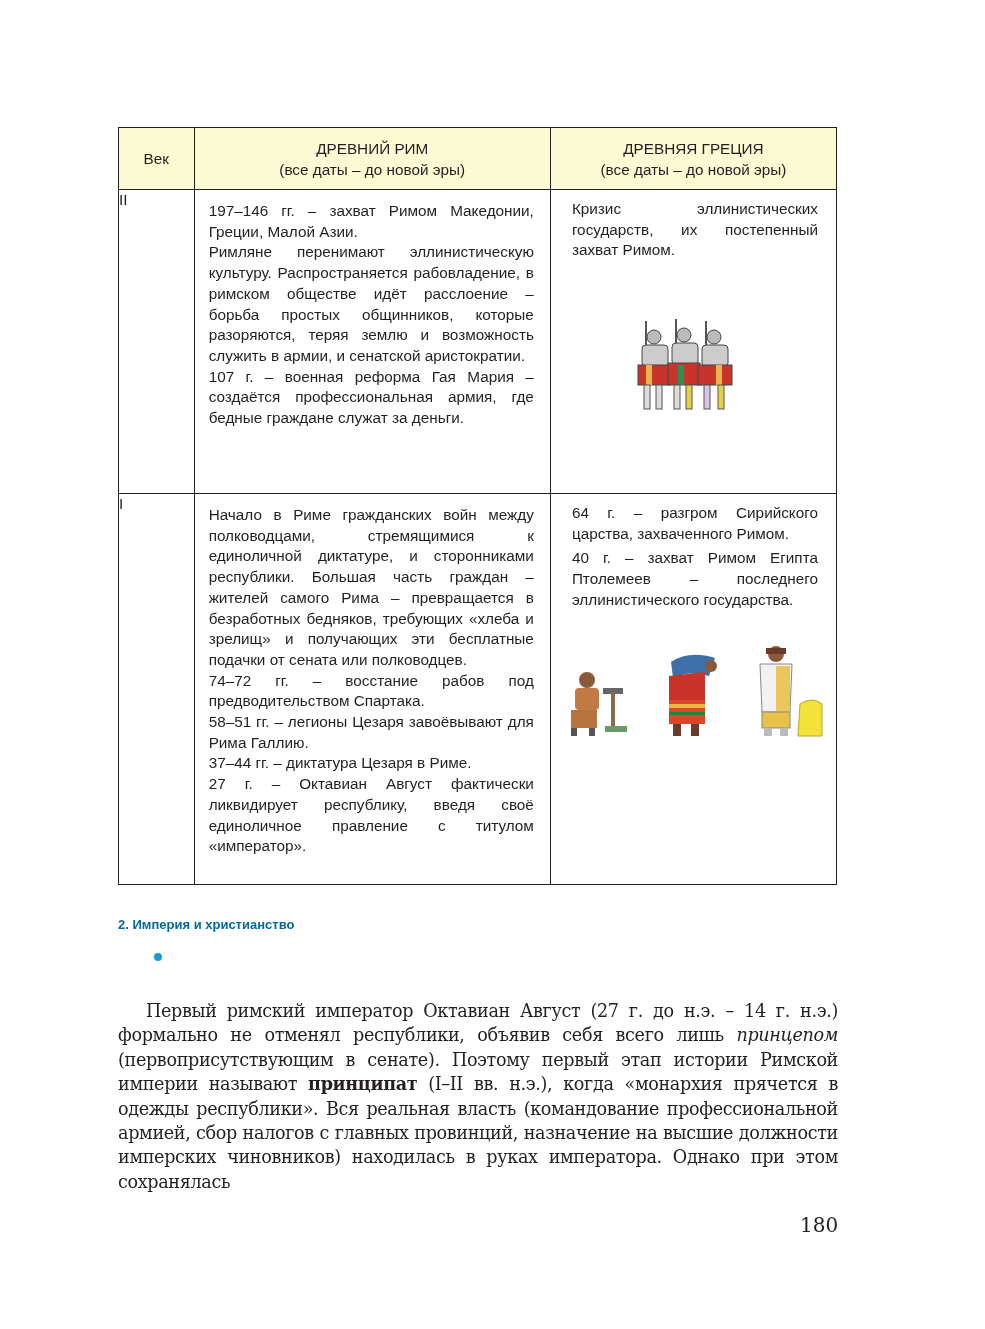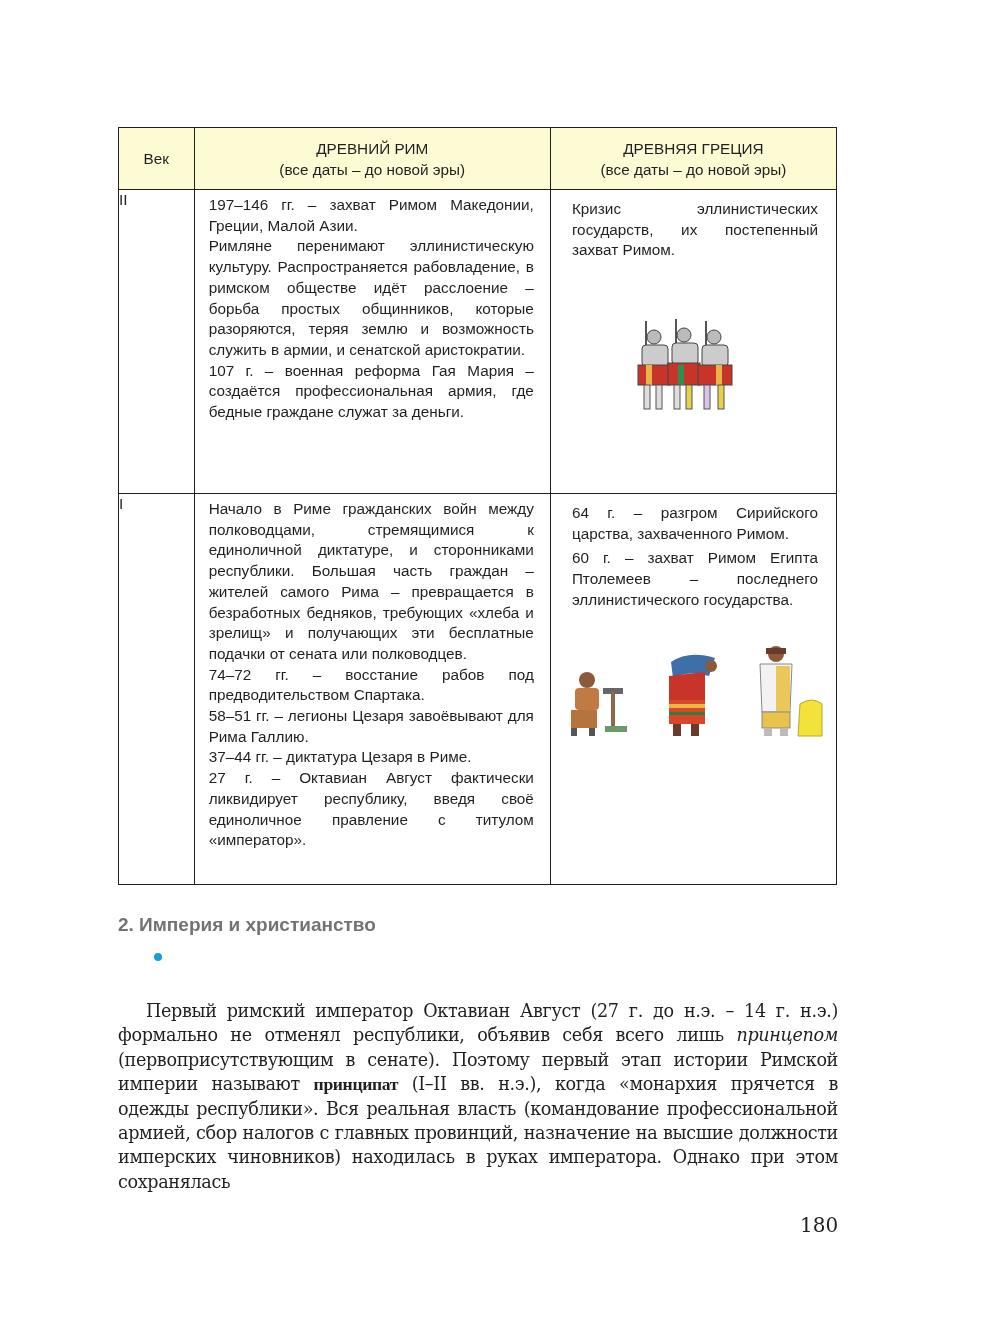--- a/index.html
+++ b/index.html
@@ -16,47 +16,47 @@
     border: 1.3px solid #231f20; vertical-align: top; padding: 0;
   }
   table.tbl th {
     background: #fdfbd3; font-weight: normal; text-align: center; vertical-align: middle;
     height: 61px; line-height: 21px;
   }
   th.c-cent { width: 68px; }
   th.c-rome { width: 324px; }
   th.c-greece { width: 260px; }
   td.cent { text-align: left; vertical-align: middle; }
-  .cell { padding: 5px 16px 10px 14px; text-align: justify; }
+  .cell { padding: 11px 16px 10px 14px; text-align: justify; }
   .cell p { margin: 0; }
   .cell-g { padding: 5px 14px 10px 17px; text-align: justify; }
   .cell-g p { margin: 4px; }
   tr.r2 td { height: 303px; }
   tr.r1 td { height: 390px; }
 
   .illus-soldiers { display: flex; justify-content: center; margin-top: 44px; margin-left: -10px; }
   .illus-people { display: flex; justify-content: space-between; align-items: flex-end; margin: 17px 10px 0 14px; }
 
   .section {
     position: absolute; left: 118px; top: 903px; width: 720px;
     font-family: "Liberation Sans", sans-serif;
   }
-  .sec-title { font-size: 19px; font-weight: bold; color: #737373; margin: 0; line-height: 26px; }
+  .sec-title { font-size: 13px; font-weight: bold; color: #0369a1; margin: 0; line-height: 26px; }
   .task { position: relative; margin: 7px 0 0 50px; font-size: 17.2px; line-height: 23.5px; }
   .bullet { position: absolute; left: -14px; top: 8px; width: 8px; height: 8px; border-radius: 50%; background: #1a9cd8; }
 
   .body-text {
     position: absolute; left: 118px; top: 990px; width: 720px;
     font-family: "DejaVu Serif", "Liberation Serif", serif;
     font-size: 17.6px; line-height: 24.4px; color: #231f20;
     text-align: justify; letter-spacing: -0.35px;
   }
   .body-text p { margin: 0; text-indent: 28px; }
   .body-text i { font-style: italic; margin-top: 6px; }
-  .body-text b { font-weight: bold; font-family: Liberation Serif, serif; }
+  .body-text b { font-weight: bold; }
 
   .page-num {
     position: absolute; left: 800px; top: 1204px;
     font-family: "DejaVu Serif", "Liberation Serif", serif; font-size: 20px; color: #231f20;
   }
 </style>
 </head>
 <body>
 
 <div class="page">
@@ -134,21 +134,21 @@
           <p>Начало в Риме гражданских войн между полководцами, стремящимися к единоличной диктатуре, и сторонниками республики. Большая часть граждан – жителей самого Рима – превращается в безработных бедняков, требующих «хлеба и зрелищ» и получающих эти бесплатные подачки от сената или полководцев.</p>
           <p>74–72 гг. – восстание рабов под предводительством Спартака.</p>
           <p>58–51 гг. – легионы Цезаря завоёвывают для Рима Галлию.</p>
           <p>37–44 гг. – диктатура Цезаря в Риме.</p>
           <p>27 г. – Октавиан Август фактически ликвидирует республику, введя своё единоличное правление с титулом «император».</p>
         </div>
       </td>
       <td>
         <div class="cell-g">
           <p>64 г. – разгром Сирийского царства, захваченного Римом.</p>
-          <p>60 г. – захват Римом Египта Птолемеев – последнего эллинистического государства.</p>
+          <p>40 г. – захват Римом Египта Птолемеев – последнего эллинистического государства.</p>
         </div>
         <div class="illus-people">
           <svg width="66" height="76" viewBox="0 0 66 76">
             <rect x="38" y="26" width="20" height="6" fill="#666"></rect>
             <rect x="46" y="30" width="4" height="36" fill="#8a6a4a"></rect>
             <rect x="40" y="64" width="22" height="6" fill="#6a9a6a"></rect>
             <circle cx="22" cy="18" r="8" fill="#8a5a3a"></circle>
             <rect x="10" y="26" width="24" height="22" rx="4" fill="#c27a45"></rect>
             <rect x="6" y="48" width="26" height="18" fill="#b5743d"></rect>
             <rect x="6" y="66" width="6" height="8" fill="#555"></rect>

